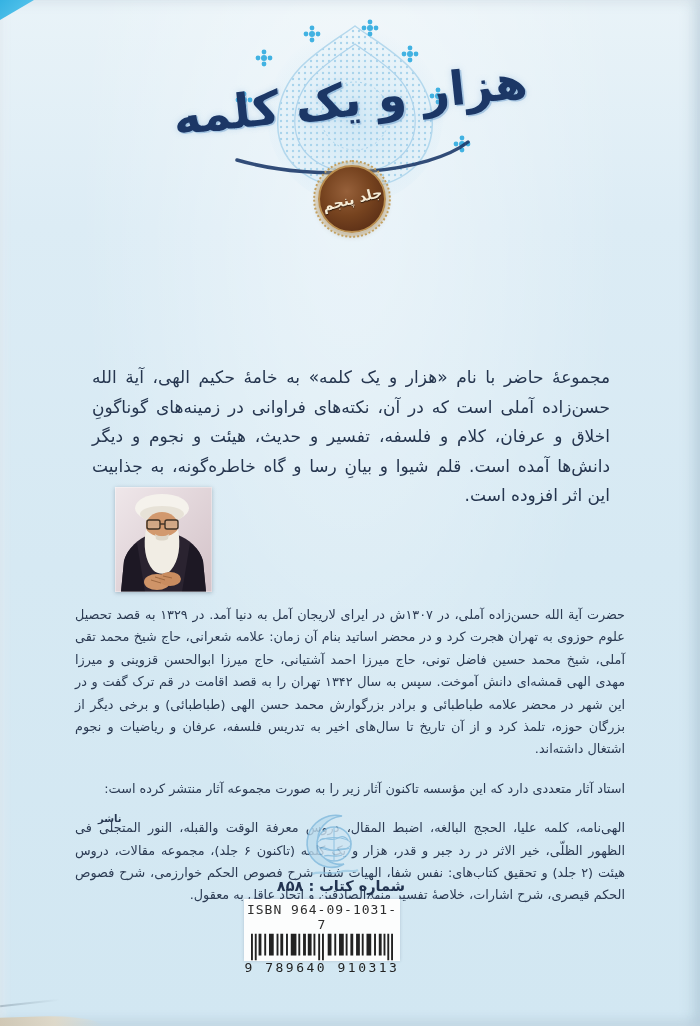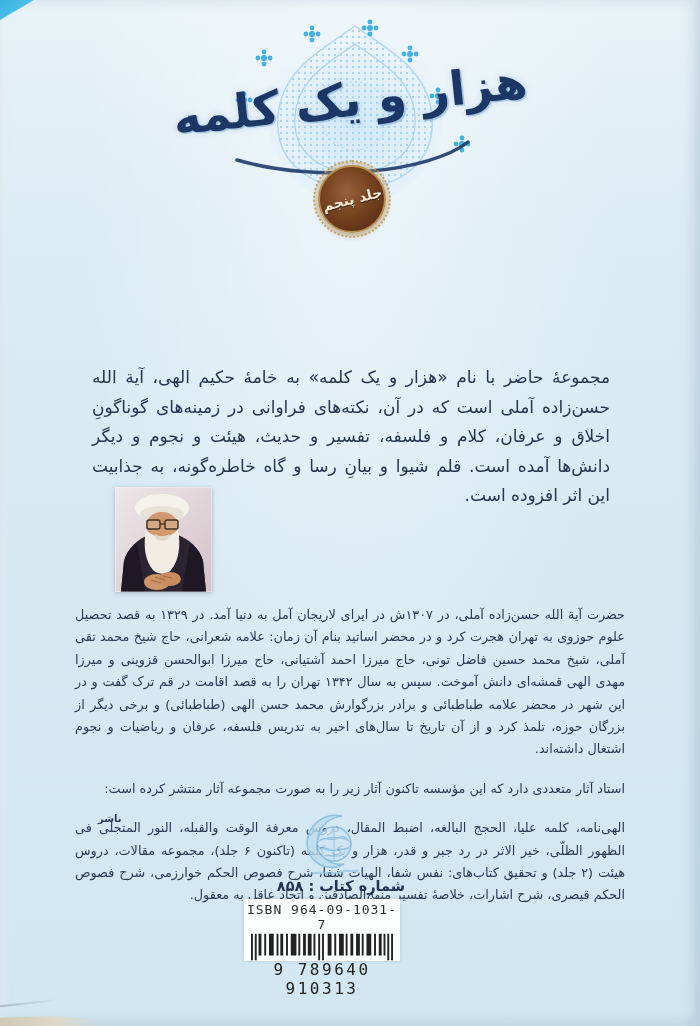--- a/index.html
+++ b/index.html
@@ -108,21 +108,21 @@
     direction:ltr;
   }
   .isbn{
     font-family:"DejaVu Sans Mono","Liberation Mono",monospace;
     font-size:13px;letter-spacing:1px;color:#2e2e2e;
     margin-top:3px;
   }
   .bars{display:block;margin:1px auto 0 auto;}
   .digits{
     font-family:"DejaVu Sans Mono","Liberation Mono",monospace;
-    font-size:16px;letter-spacing:2.5px;color:#222;
+    font-size:13px;letter-spacing:2.5px;color:#222;
     margin-top:-1px;
   }
 </style>
 </head>
 <body>
 
 <div class="page">
 
   <div class="corner-fold"></div>
 

